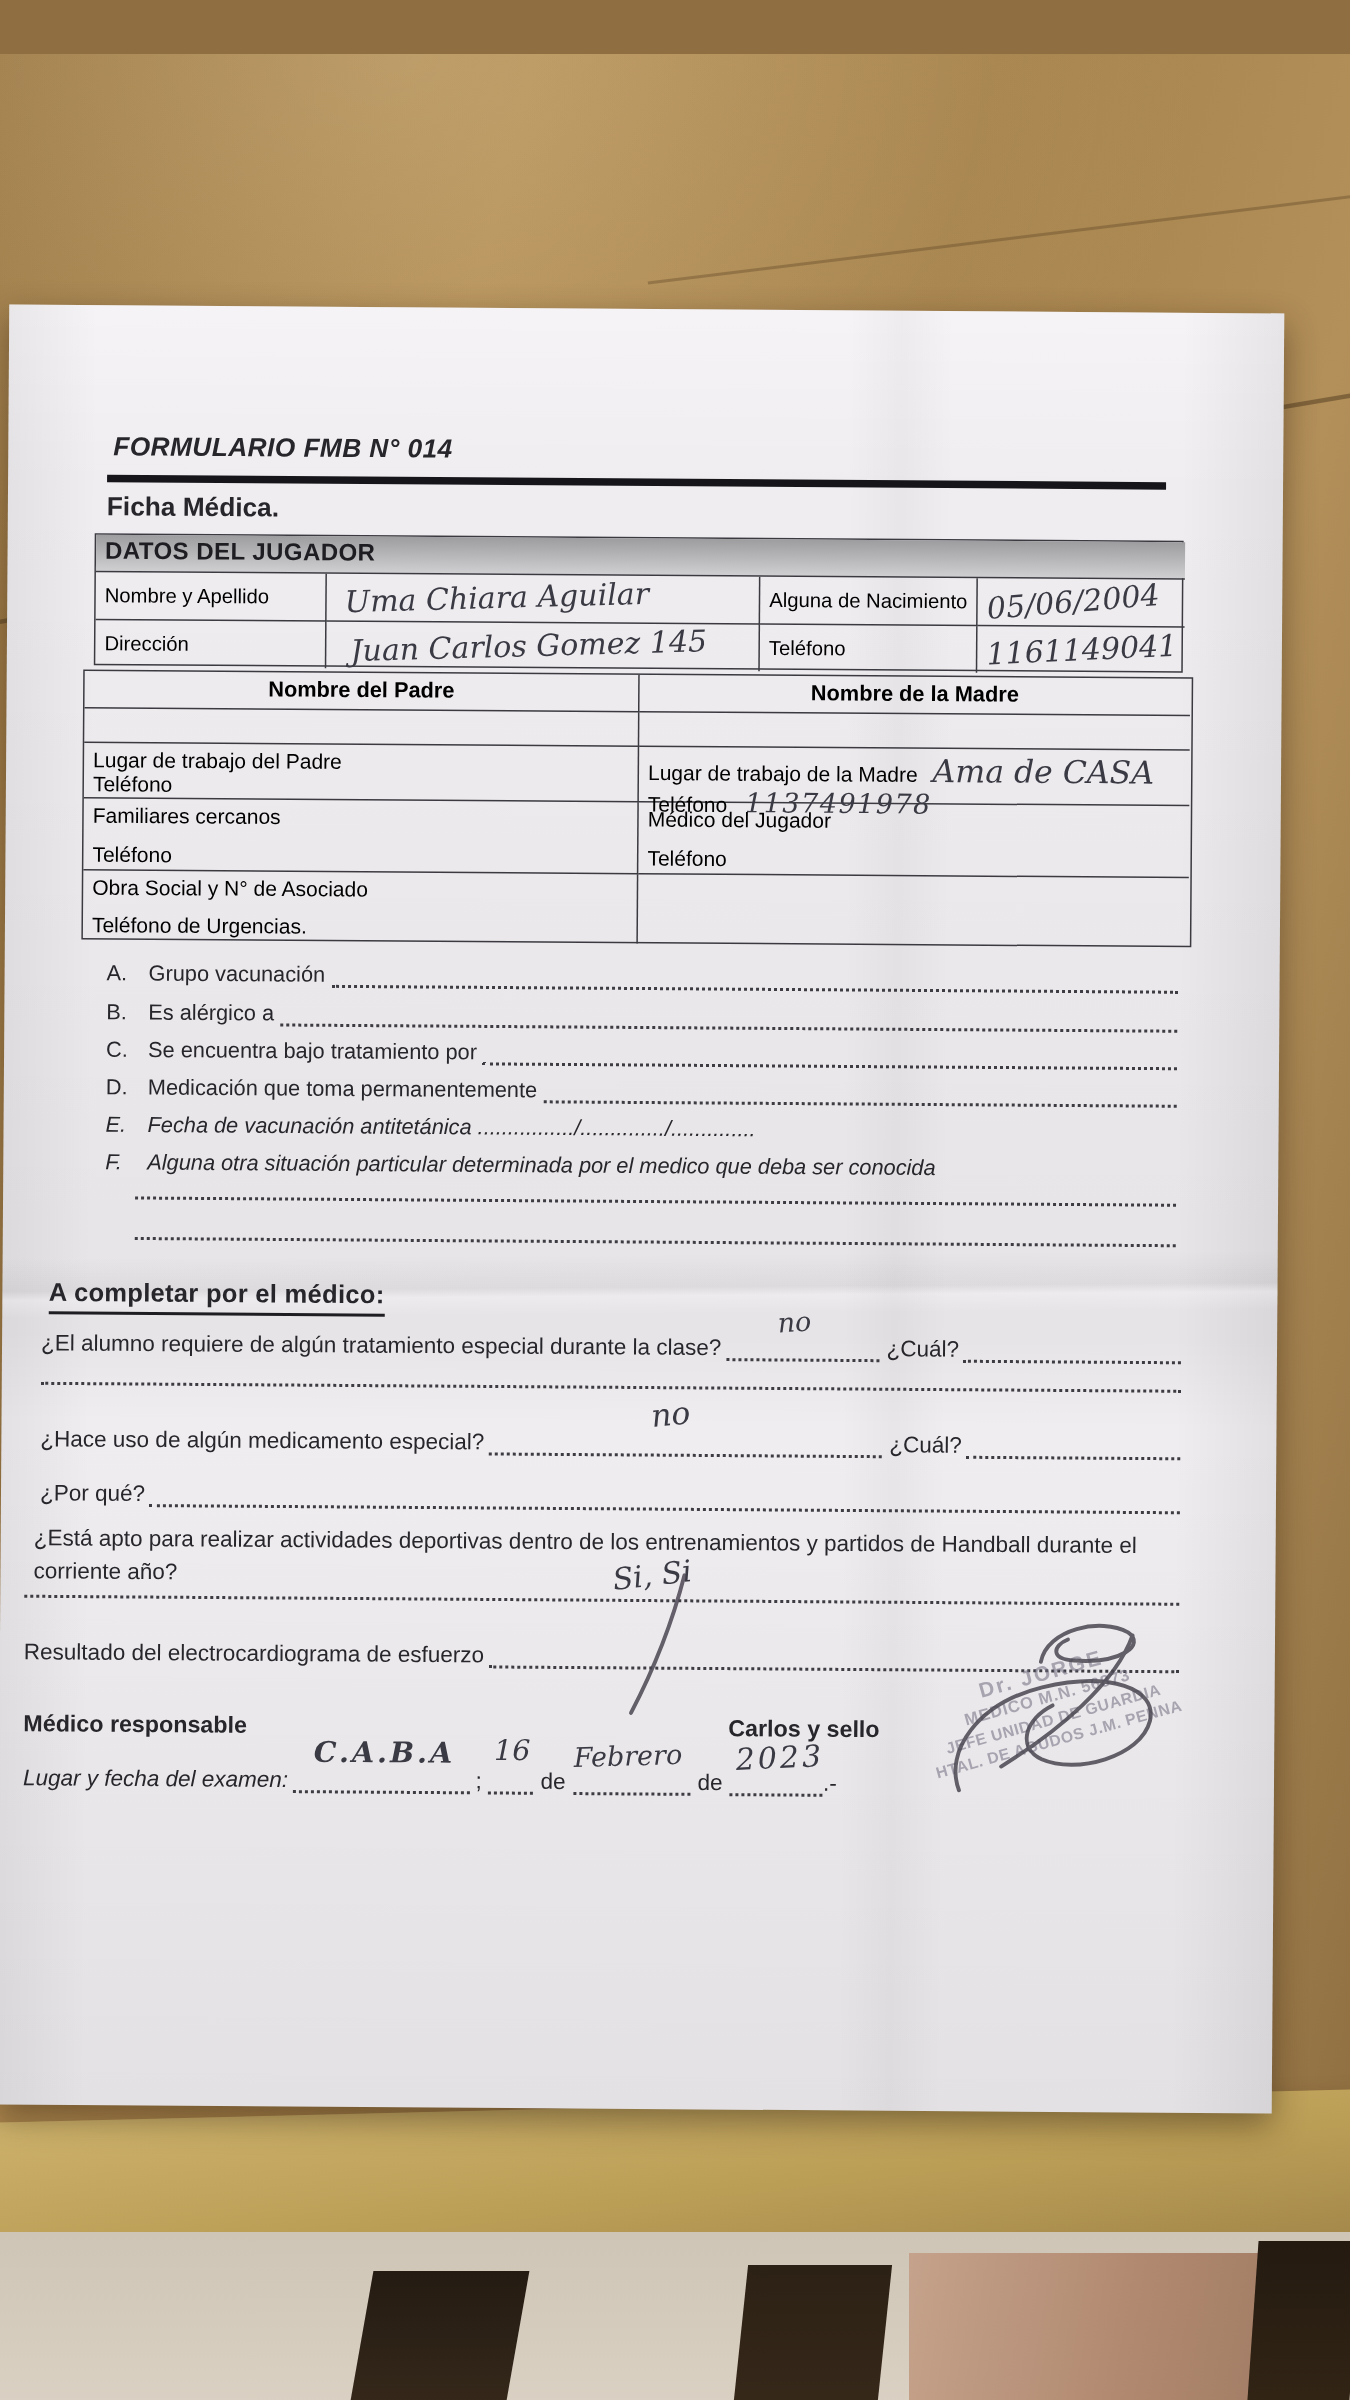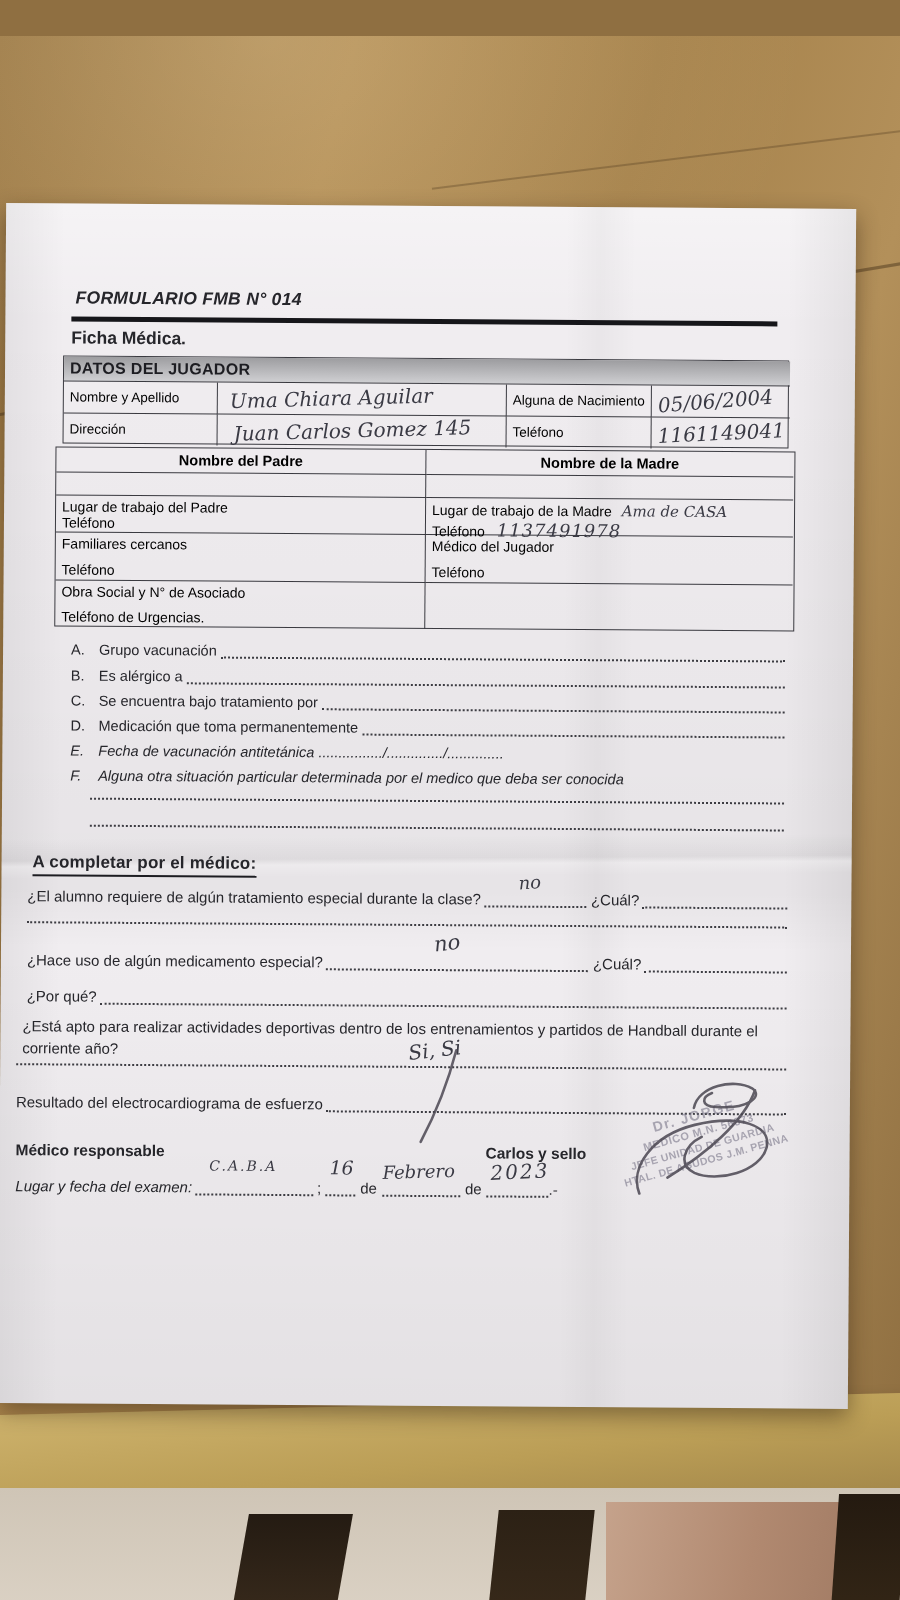--- a/index.html
+++ b/index.html
@@ -151,21 +151,21 @@
       <div class="c"></div>
       <div class="c last"></div>
 
       <div class="c two">
         <span>Lugar de trabajo del Padre</span>
         <span>Teléfono</span>
       </div>
       <div class="c two last">
         <span>
           <span>Lugar de trabajo de la Madre</span>
-          <span class="hw" style="font-size:15px;margin-left:6px;">Ama de CASA</span>
+          <span class="hw" style="font-size:21px;margin-left:6px;">Ama de CASA</span>
         </span>
         <span>
           <span>Teléfono</span>
           <span class="hw" style="font-size:18px;margin-left:8px;letter-spacing:1px;">1137491978</span>
         </span>
       </div>
 
       <div class="c two">
         <span>Familiares cercanos</span>
         <span>Teléfono</span>
@@ -258,21 +258,21 @@
     <div class="stamp">
       <div class="s1">Dr. JORGE</div>
       <div class="s2">MEDICO  M.N. 56873</div>
       <div class="s3">JEFE UNIDAD DE GUARDIA</div>
       <div class="s3">HTAL. DE AGUDOS J.M. PENNA</div>
     </div>
 
     <div class="examline">
       <span class="lbl it">Lugar y fecha del examen:</span>
       <span class="seg" style="width:118px;">
-        <span class="hw" style="position:absolute;left:14px;top:-22px;font-size:14px;letter-spacing:2px;">C.A.B.A</span>
+        <span class="hw" style="position:absolute;left:14px;top:-22px;font-size:19px;letter-spacing:2px;font-weight:bold;">C.A.B.A</span>
       </span>
       <span class="lbl" style="padding:0 4px;">;</span>
       <span class="seg" style="width:30px;">
         <span class="hw" style="position:absolute;left:4px;top:-24px;font-size:19px;">16</span>
       </span>
       <span class="lbl" style="padding:0 5px;">de</span>
       <span class="seg" style="width:78px;">
         <span class="hw" style="position:absolute;left:0px;top:-20px;font-size:18px;transform:rotate(-2deg);">Febrero</span>
       </span>
       <span class="lbl" style="padding:0 5px;">de</span>

